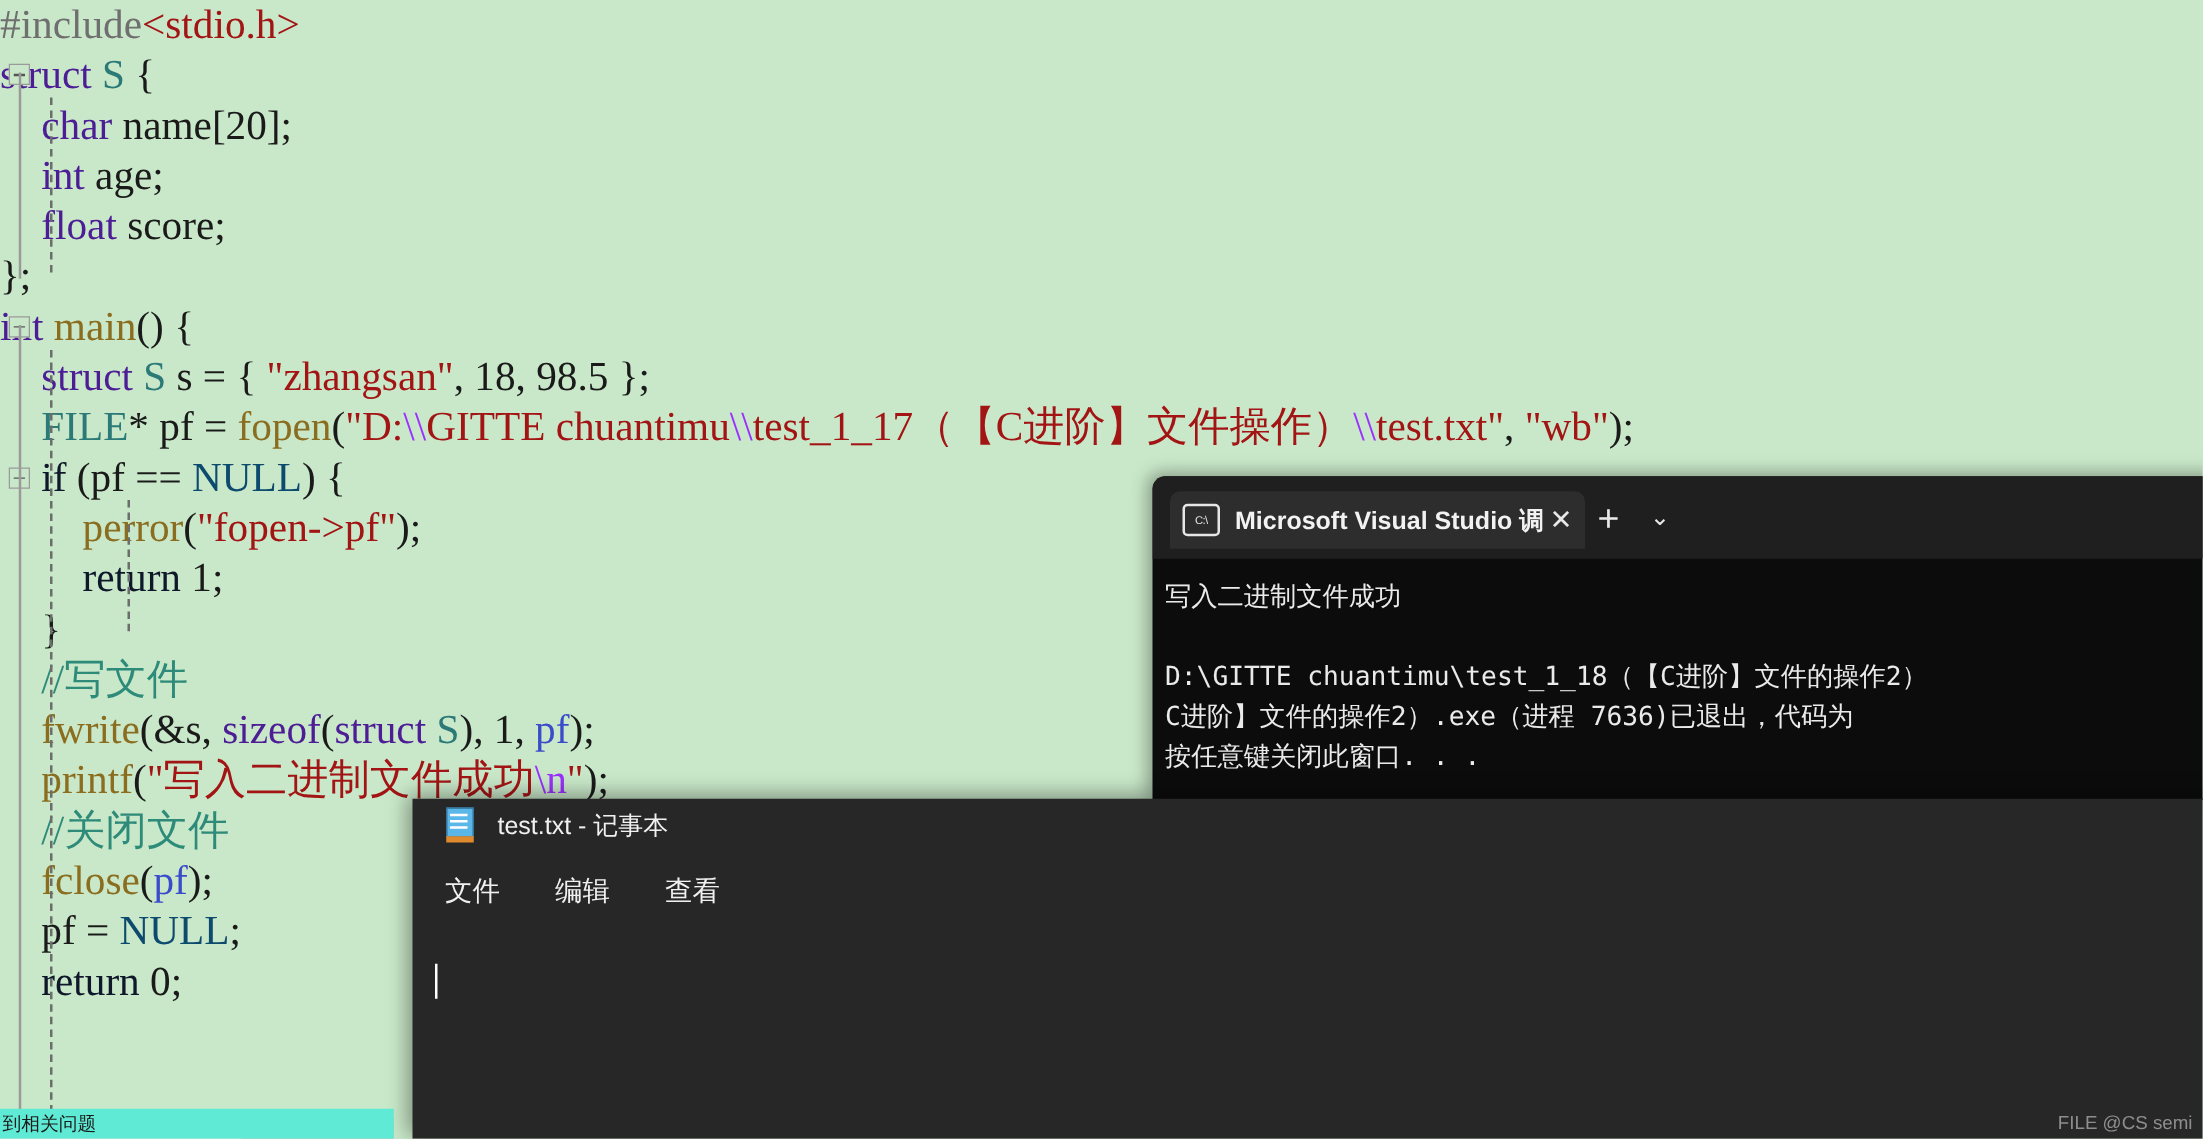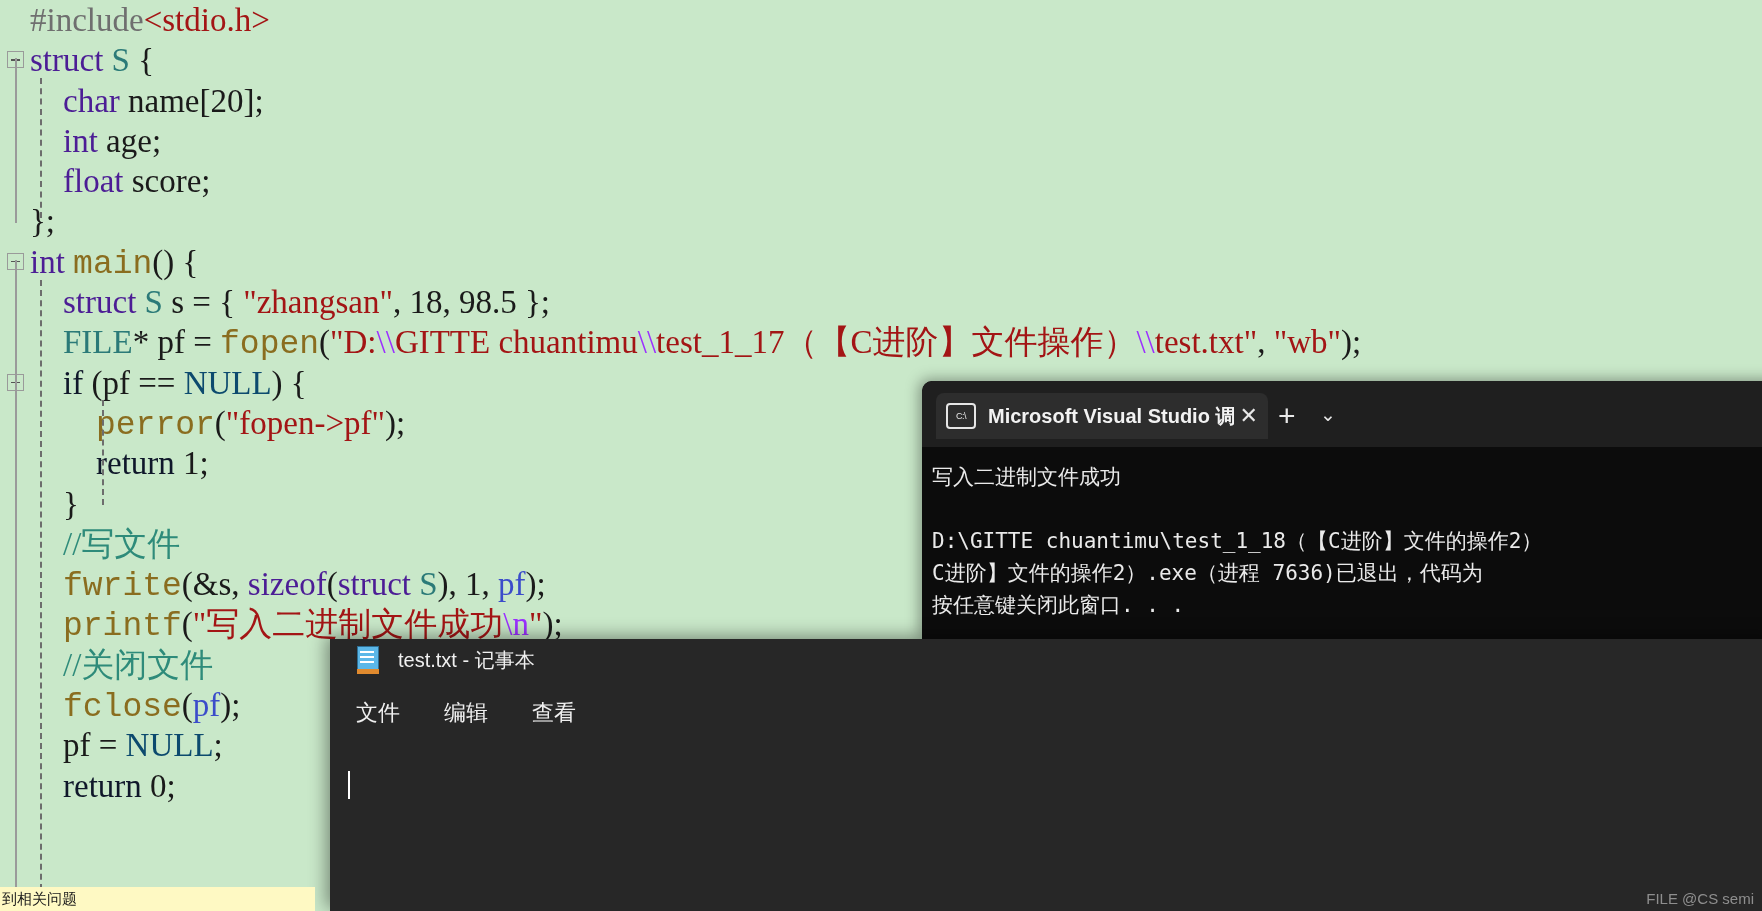--- a/index.html
+++ b/index.html
@@ -19,31 +19,31 @@
     background:#c9e8c9;
   }
   .code-area{
     position:absolute;left:0;top:0;width:1762px;
     font-family:"Liberation Serif", serif;
     font-size:33px;
     line-height:40.3px;
     white-space:pre;
   }
   .ln{
-    position:relative;height:40.3px;padding-left:30px;box-sizing:border-box;
+    position:relative;height:40.3px;box-sizing:border-box;
   }
   .tok{white-space:pre;}
   .kw{color:#4c1d95;}
   .type-s{color:#2b7a78;}
   .plain{color:#1a1a1a;}
   .str{color:#a31515;}
   .esc{color:#9b30ff;}
   .macro{color:#6f6f6f;}
   .hdr{color:#a31515;}
-  .fn{color:#8a6d1f;font-family:Liberation Mono, monospace;}
+  .fn{color:#8a6d1f;}
   .cmt{color:#2e8b7a;}
   .ctrl{color:#0f172a;}
   .nullkw{color:#0c4a6e;}
   .var{color:#3b4cca;}
 
   
   .collapse{
     position:absolute;left:7px;top:11px;width:17px;height:17px;
     border:1px solid #9a9a9a;background:#c9e8c9;box-sizing:border-box;
   }
@@ -148,21 +148,21 @@
     white-space:pre;
   }
   .np-glyph-box{
     display:inline-block;width:12px;height:19px;border:1.5px solid #d9b38c;
     vertical-align:-2px;
   }
 
   
   #vs-statusbar{
     position:absolute;left:0;bottom:0;width:315px;height:24px;
-    background:#fef9c3;display:flex;align-items:center;
+    background:#5eead4;display:flex;align-items:center;
     font-family:"Liberation Sans", sans-serif;font-size:15px;color:#1a1a1a;text-align:center;
   }
   #vs-statusbar .txt{padding-left:2px;white-space:nowrap;}
   #hscroll{
     position:absolute;left:0;bottom:0;width:315px;height:18px;
     background:#e8e8e0;
   }
   #hscroll .left-arrow{
     position:absolute;right:128px;bottom:1px;width:0;height:0;
     border-top:7px solid transparent;border-bottom:7px solid transparent;

